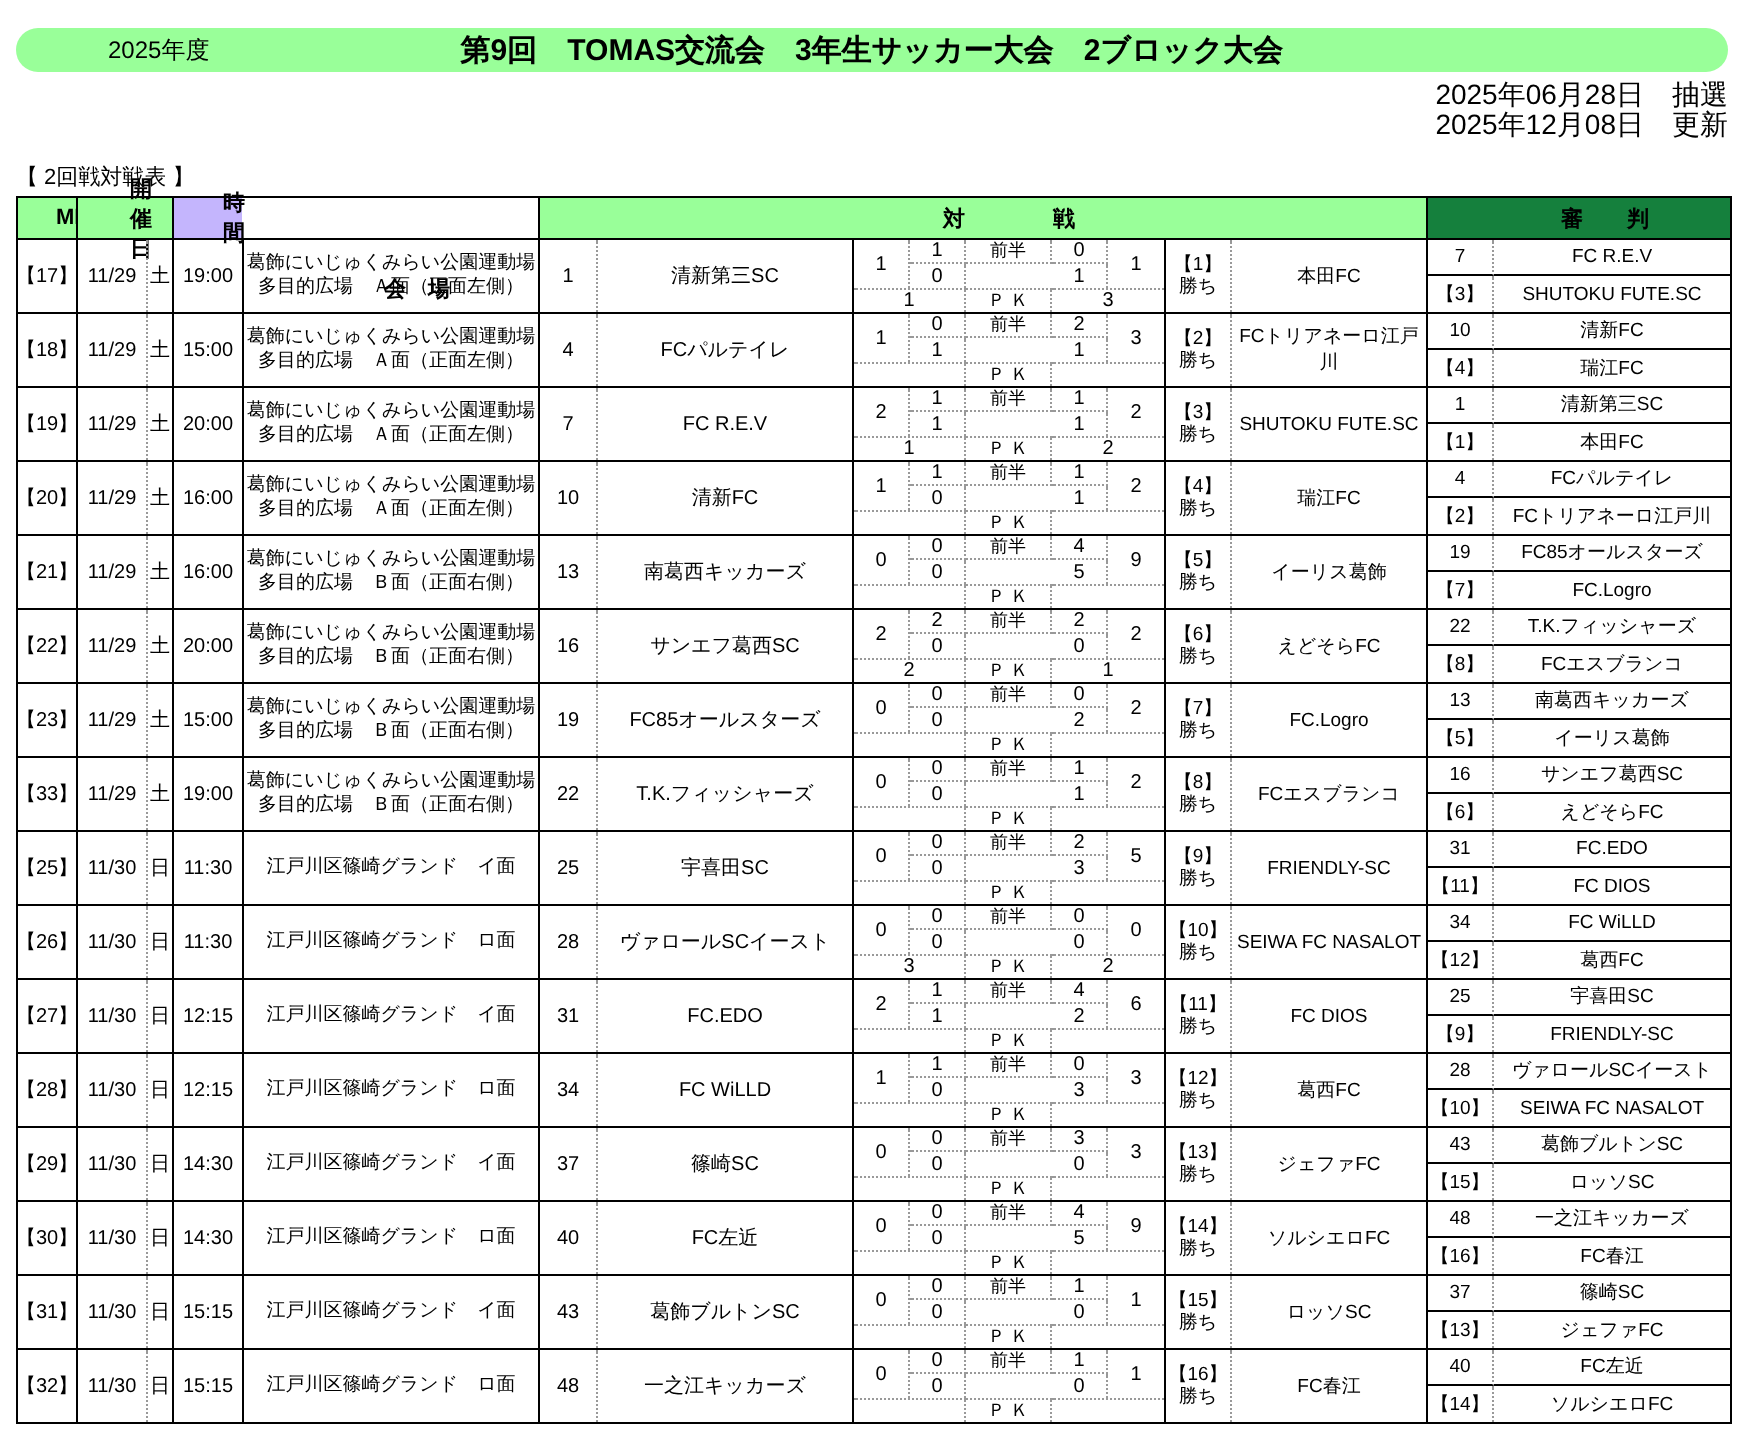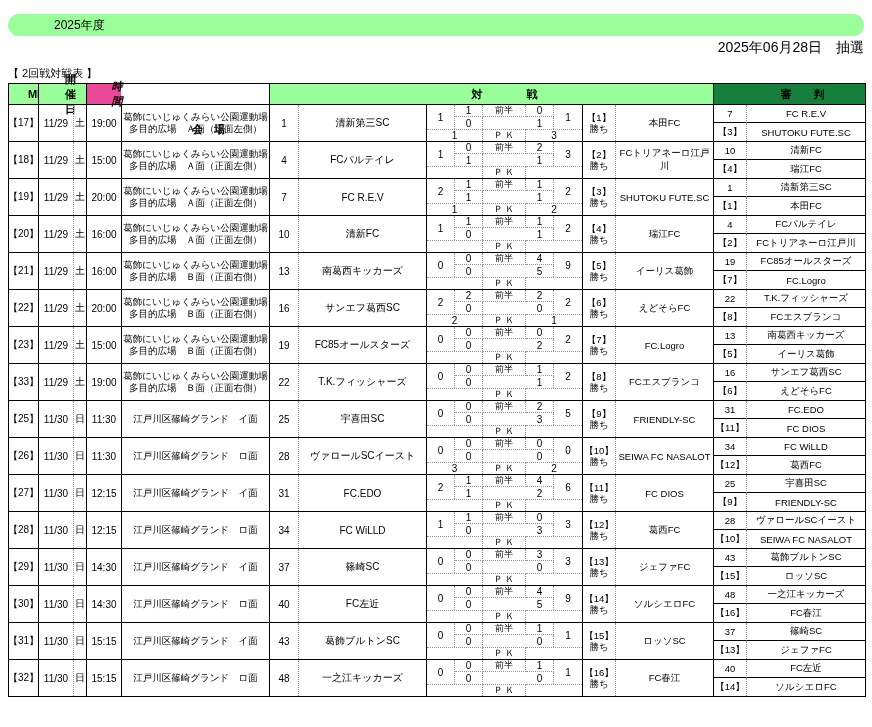--- a/index.html
+++ b/index.html
@@ -49,31 +49,33 @@
   .rf-n1{border-right:1px dotted #999;border-bottom:1px solid #000;}
   .rf-m1{border-bottom:1px solid #000;}
   .rf-n2{border-right:1px dotted #999;}
 </style>
 </head>
 <body>
 
 <div class="page">
   <div class="banner" style="background: rgb(153, 255, 153); border-radius: 11px;">
     <span class="year">2025年度</span>
+    <span class="title">第9回　TOMAS交流会　3年生サッカー大会　2ブロック大会</span>
   </div>
   <div class="dates">
     <div>2025年06月28日　抽選</div>
+    <div>2025年12月08日　更新</div>
   </div>
   <div class="section-label">【 2回戦対戦表 】</div>
 
   <div class="mtable">
     <div class="thead">
       <div class="th w-mn" style="background: rgb(153, 255, 153);">MN</div>
       <div class="th w-kb" style="background: rgb(153, 255, 153);">開催日</div>
-      <div class="th w-time" style="background: #ec4899; font-style: italic;">時間</div>
+      <div class="th w-time" style="background: #c4b5fd;">時間</div>
       <div class="th w-venue" style="background: rgb(153, 255, 153); margin-top: 45px;">会　場</div>
       <div class="th w-match" style="background: rgb(153, 255, 153);">対　　　　戦</div>
       <div class="th w-ref" style="background: #15803d;">審　　判</div>
     </div>
     <div id="rows">
         <div class="mrow">
           <div class="c cw-mn">【17】</div>
           <div class="c cw-date bs">11/29</div>
           <div class="c cw-day bd">土</div>
           <div class="c cw-time bs">19:00</div>

